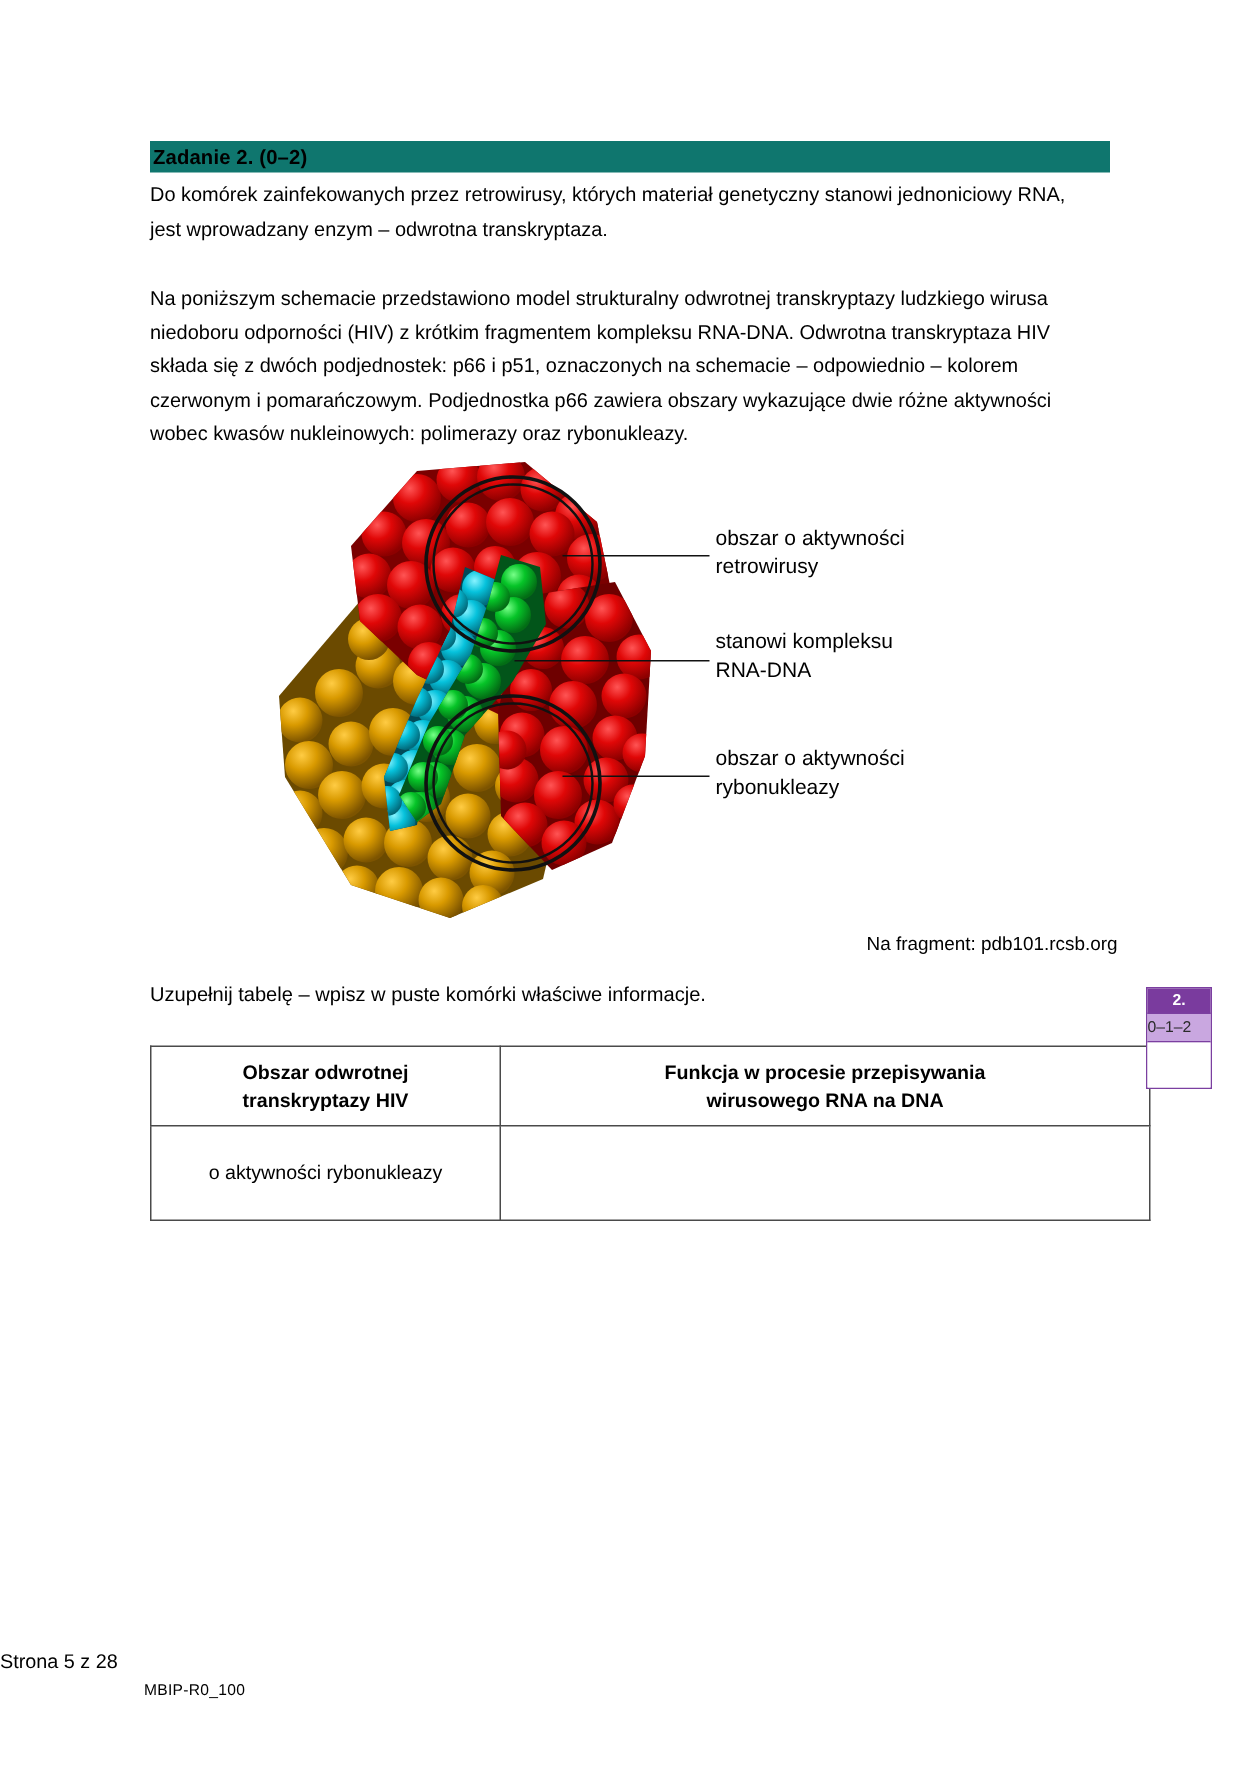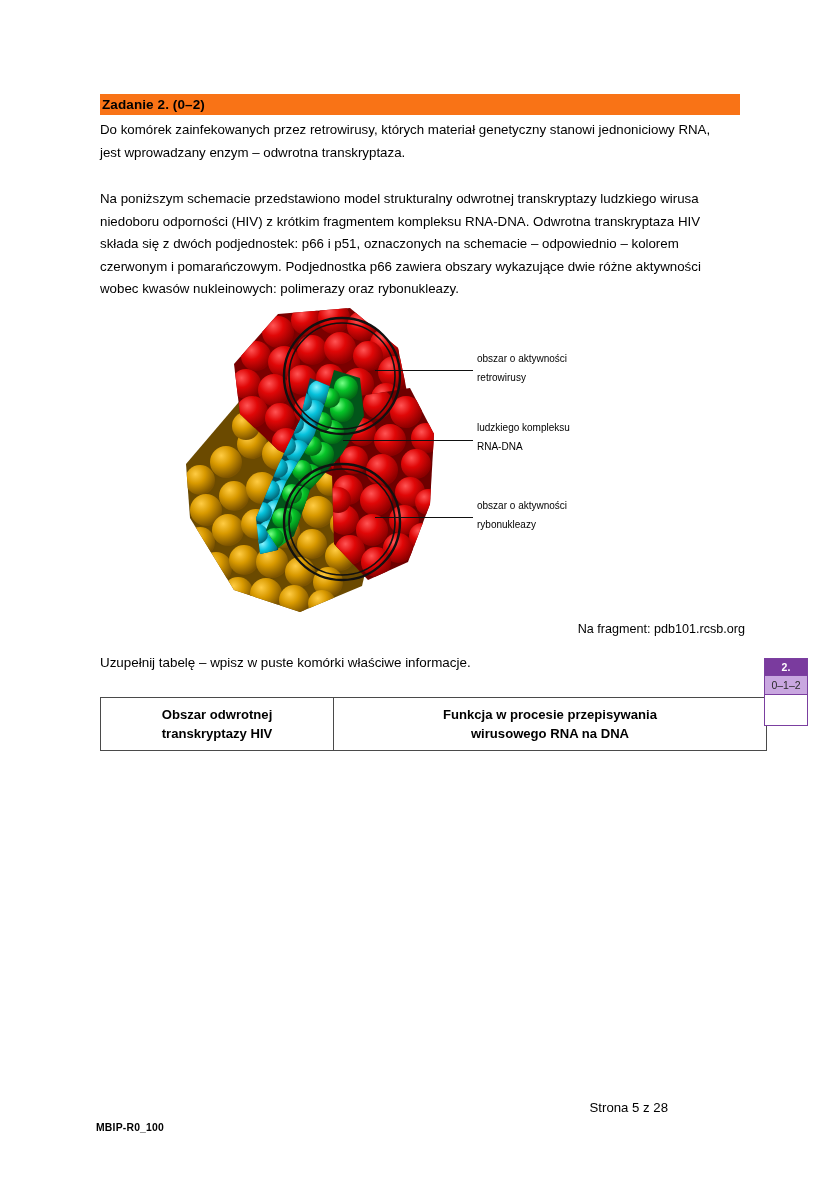--- a/index.html
+++ b/index.html
@@ -16,21 +16,21 @@
     overflow: hidden;
   }
 
   
   .task-header {
     position: absolute;
     left: 100px;
     top: 94px;
     width: 640px;
     height: 21px;
-    background: #f97316;
+    background: #0f766e;
     display: flex;
     align-items: center;
   }
   .task-header-label {
     font-size: 13.5px;
     font-weight: bold;
     letter-spacing: 0.1px;
     padding-left: 2px;
     line-height: 1;
   }
@@ -70,21 +70,21 @@
     height: 0;
     border-top: 1.6px solid #111111;
   }
   .leader-1 { left: 275px; top: 70px;  width: 98px; }
   .leader-2 { left: 243px; top: 140px; width: 130px; }
   .leader-3 { left: 275px; top: 217px; width: 98px; }
 
   .fig-label {
     position: absolute;
     left: 377px;
-    font-size: 10px;
+    font-size: 14px;
     line-height: 19px;
   }
   .fig-label-1 { top: 49px; }
   .fig-label-2 { top: 118px; }
   .fig-label-3 { top: 196px; }
 
   
   .source {
     position: absolute;
     left: 100px;
@@ -148,45 +148,44 @@
     font-weight: bold;
     text-align: center;
     line-height: 16px;
     height: 16px;
     border-bottom: 1px solid #7b3fa0;
   }
   .score-range {
     background: #c9a7e0;
     color: #2a2a2a;
     font-size: 10.5px;
-    text-align: center;
     line-height: 18px;
     height: 18px;
     border-bottom: 1px solid #7b3fa0;
   }
   .score-blank {
     background: #ffffff;
     height: 30px;
   }
 
   
   .page-number {
     position: absolute;
     left: 0;
     top: 1100px;
     width: 668px;
-    text-align: right;
+    text-align: left;
     font-size: 13.2px;
   }
   .doc-code {
     position: absolute;
     left: 96px;
     top: 1122px;
     font-size: 10.4px;
-    font-weight: bold;
+    font-weight: normal;
     letter-spacing: 0.2px;
     text-align: right;
   }
 </style>
 </head>
 <body>
 
 <div class="task-header">
   <span class="task-header-label">Zadanie 2. (0–2)</span>
 </div>
@@ -394,21 +393,21 @@
 
   <div class="leader leader-1"></div>
   <div class="leader leader-2"></div>
   <div class="leader leader-3"></div>
 
   <div class="fig-label fig-label-1">
     <div>obszar o aktywności</div>
     <div>retrowirusy</div>
   </div>
   <div class="fig-label fig-label-2">
-    <div>ludzkiego kompleksu</div>
+    <div>stanowi kompleksu</div>
     <div>RNA-DNA</div>
   </div>
   <div class="fig-label fig-label-3">
     <div>obszar o aktywności</div>
     <div>rybonukleazy</div>
   </div>
 </div>
 
 <div class="source">Na fragment: pdb101.rcsb.org</div>
 
@@ -421,20 +420,24 @@
         <div>Obszar odwrotnej</div>
         <div>transkryptazy HIV</div>
       </td>
       <td class="col-right">
         <div>Funkcja w procesie przepisywania</div>
         <div>wirusowego RNA na DNA</div>
       </td>
     </tr>
   </thead>
   <tbody>
+    <tr>
+      <td class="col-left">o aktywności rybonukleazy</td>
+      <td class="col-right"></td>
+    </tr>
   </tbody>
 </table>
 
 <div class="score-box">
   <div class="score-num">2.</div>
   <div class="score-range">0–1–2</div>
   <div class="score-blank"></div>
 </div>
 
 <div class="page-number">Strona 5 z 28</div>

